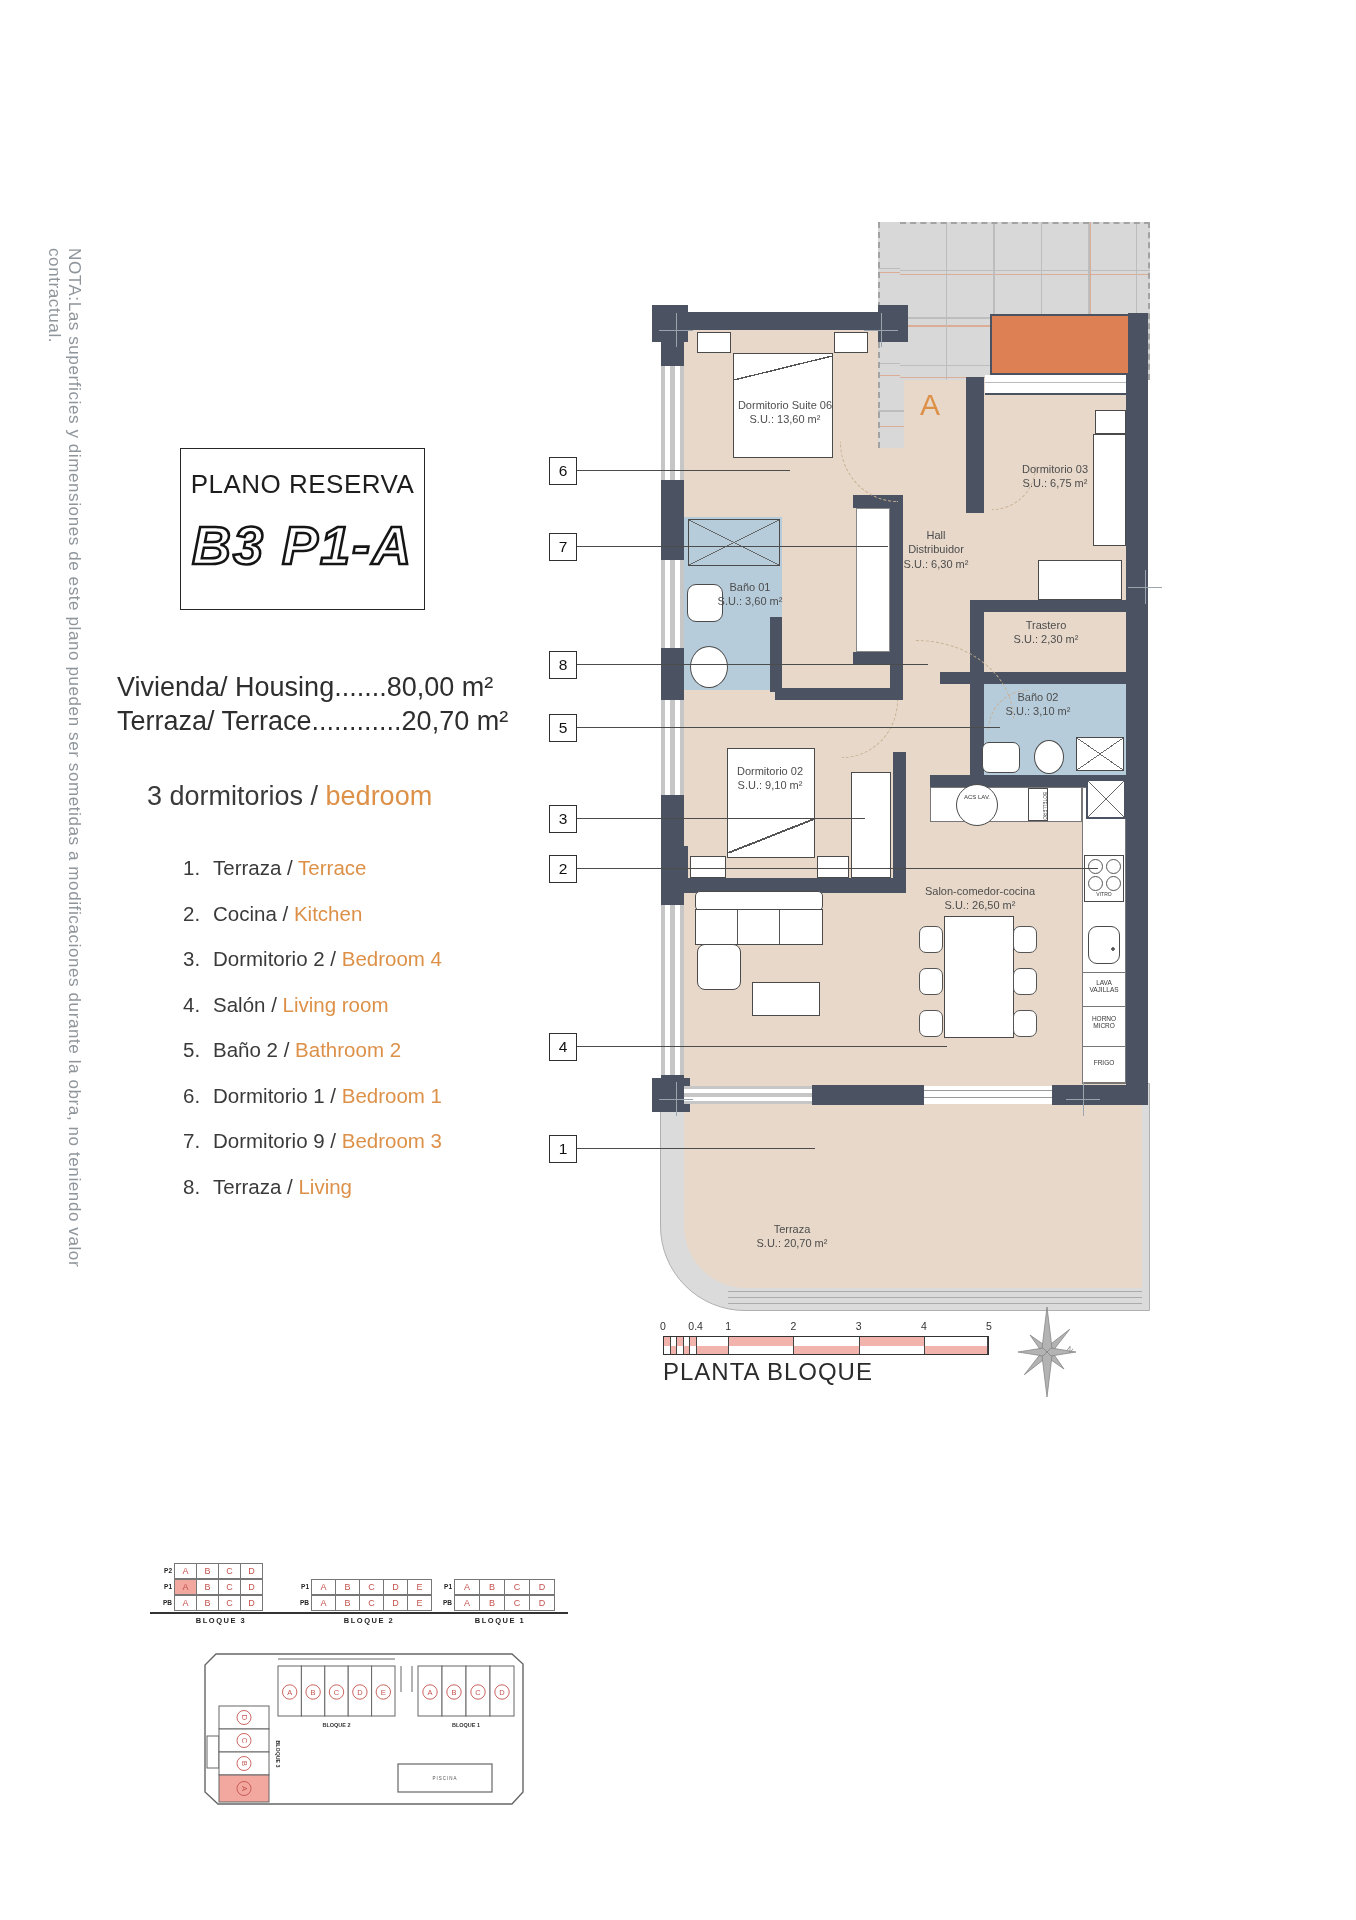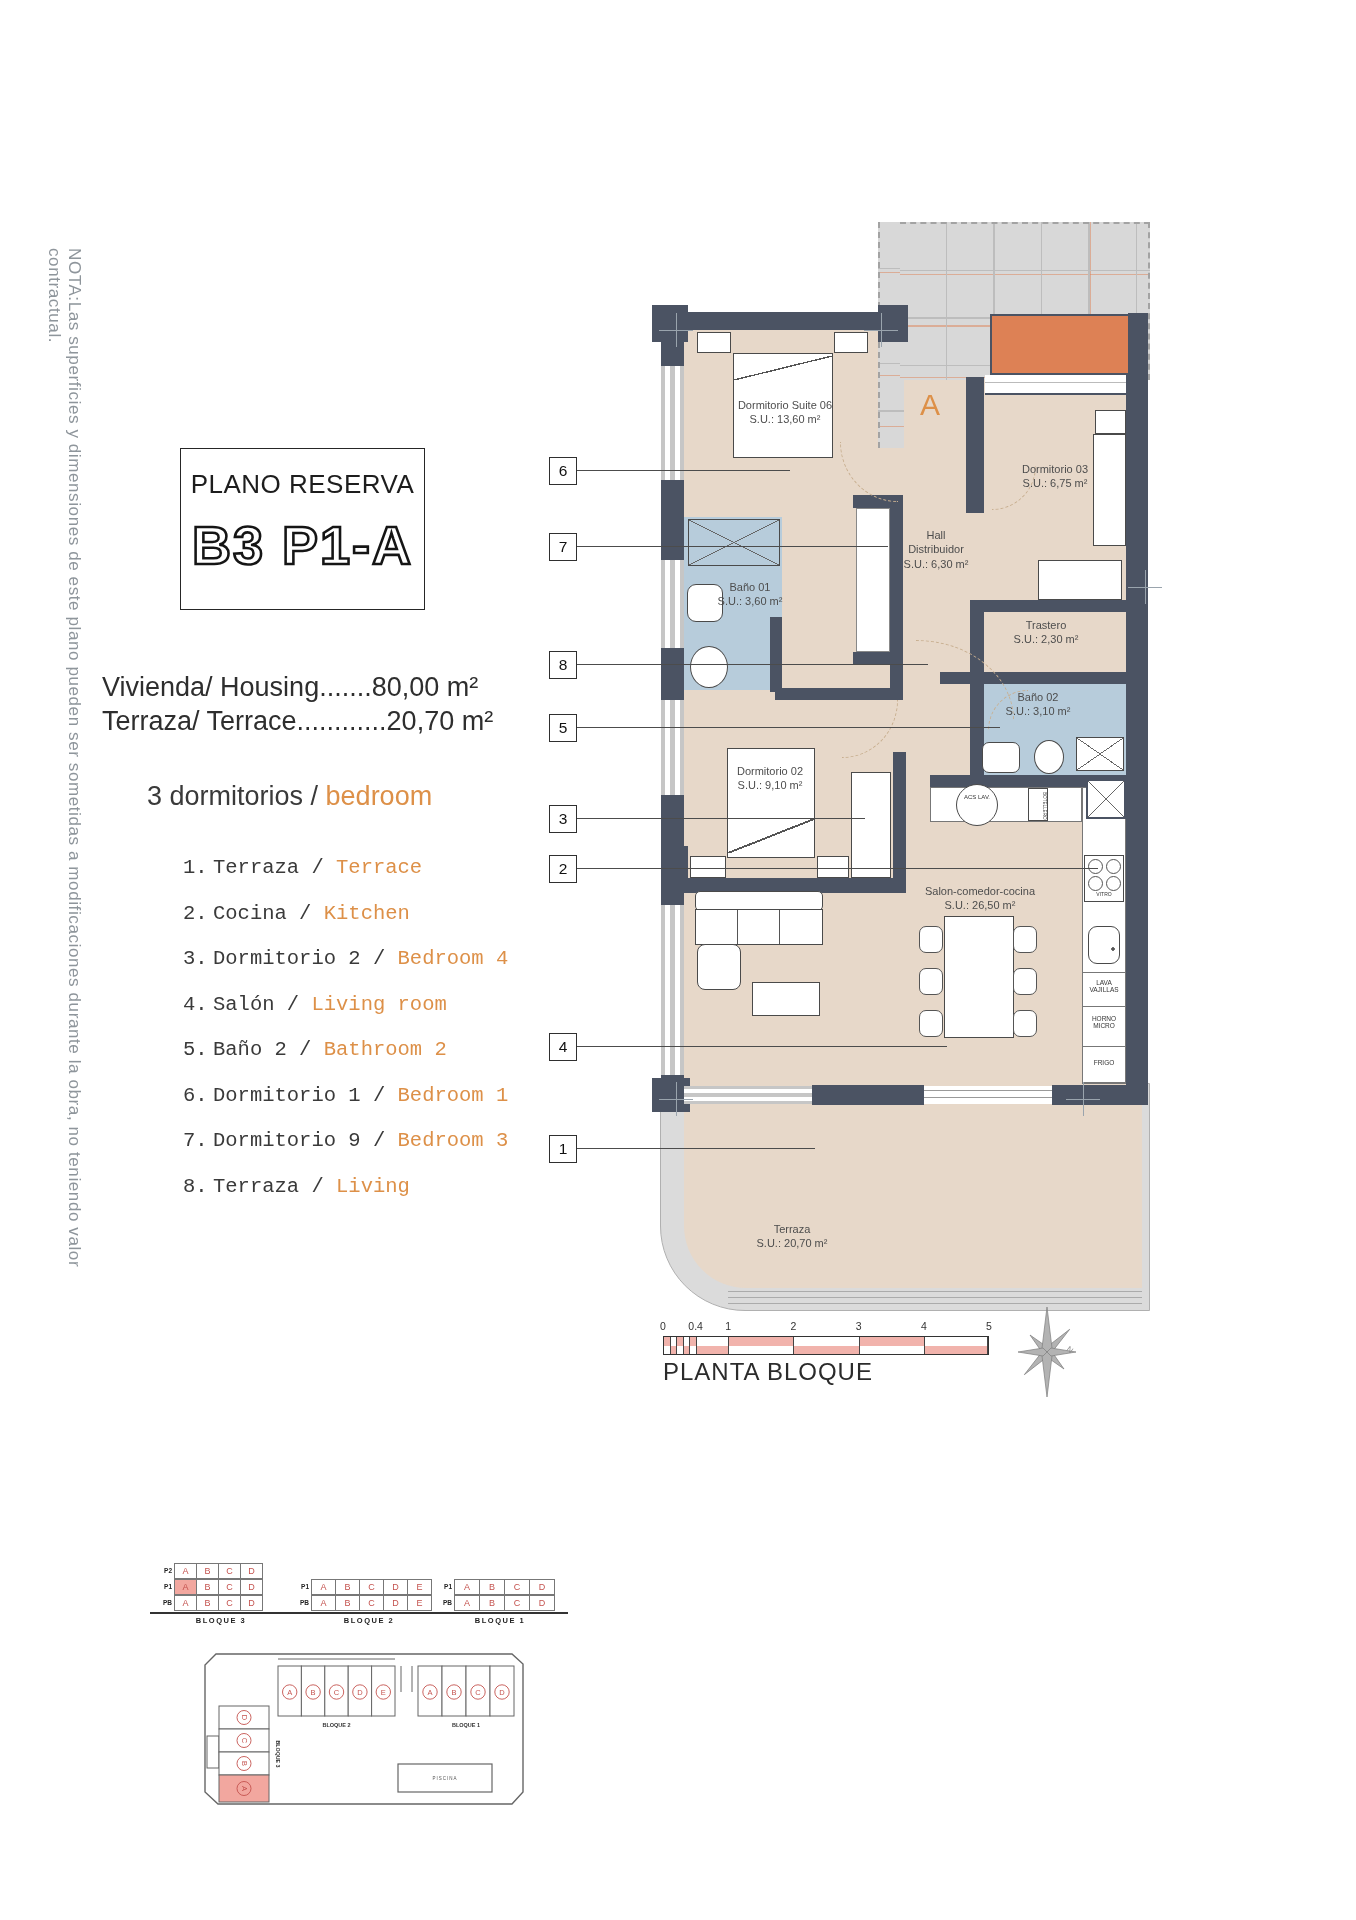--- a/index.html
+++ b/index.html
@@ -6,26 +6,26 @@
   .page{position:relative;width:1356px;height:1920px;background:#fff;overflow:hidden;
         font-family:"Liberation Sans",sans-serif;color:#222;}
   .abs{position:absolute;}
   
   .vnote{position:absolute;left:44px;top:248px;height:1110px;writing-mode:vertical-rl;
          font-size:17px;letter-spacing:.6px;color:#8e959b;}
   
   .tbox{position:absolute;left:180px;top:448px;width:243px;height:160px;border:1.5px solid #262626;background:#fff;text-align:center;}
   .tbox .kick{margin-top:20px;font-size:26px;font-weight:500;letter-spacing:.5px;color:#1d1d1d;}
   .tbox .code{margin-top:14px;font-size:54px;font-weight:800;letter-spacing:2px;color:#fff;
-              -webkit-text-stroke:2.6px #151515;text-shadow:0 0 1px #151515;}
-  .sumline{position:absolute;left:102px;font-size:27px;color:#2e2e2e;white-space:nowrap;}
+              -webkit-text-stroke:2.6px #151515;text-shadow:0 0 1px #151515;font-style:italic;}
+  .sumline{position:absolute;left:117px;font-size:27px;color:#2e2e2e;white-space:nowrap;}
   .bedline{position:absolute;left:147px;top:781px;font-size:27px;color:#3a3a3a;white-space:nowrap;}
   .accent{color:#DD9048;}
   .legend{position:absolute;left:183px;top:856px;list-style:none;margin:0;padding:0;}
-  .legend li{height:45.5px;font-size:20.5px;color:#3a3a3a;white-space:nowrap;font-family:Liberation Mono, monospace;}
+  .legend li{height:45.5px;font-size:20.5px;color:#3a3a3a;white-space:nowrap;}
   .legend .num{display:inline-block;width:30px;}
   
   .floor{position:absolute;background:#E7D8C9;}
   .wall{position:absolute;background:#4B5363;}
   .blue{position:absolute;background:#B7CCDB;}
   .furn{position:absolute;background:#fff;border:1px solid #4a4a4a;box-sizing:border-box;}
   .lbl{position:absolute;font-size:11px;line-height:1.3;color:#4d4d4d;text-align:center;}
   .winv{position:absolute;left:661px;width:23px;box-sizing:border-box;
         background:linear-gradient(to right,#c6c6c6 0 4px,#fff 4px 9px,#c6c6c6 9px 14px,#fff 14px 19px,#c6c6c6 19px 23px);}
   .winh{position:absolute;height:18px;box-sizing:border-box;

